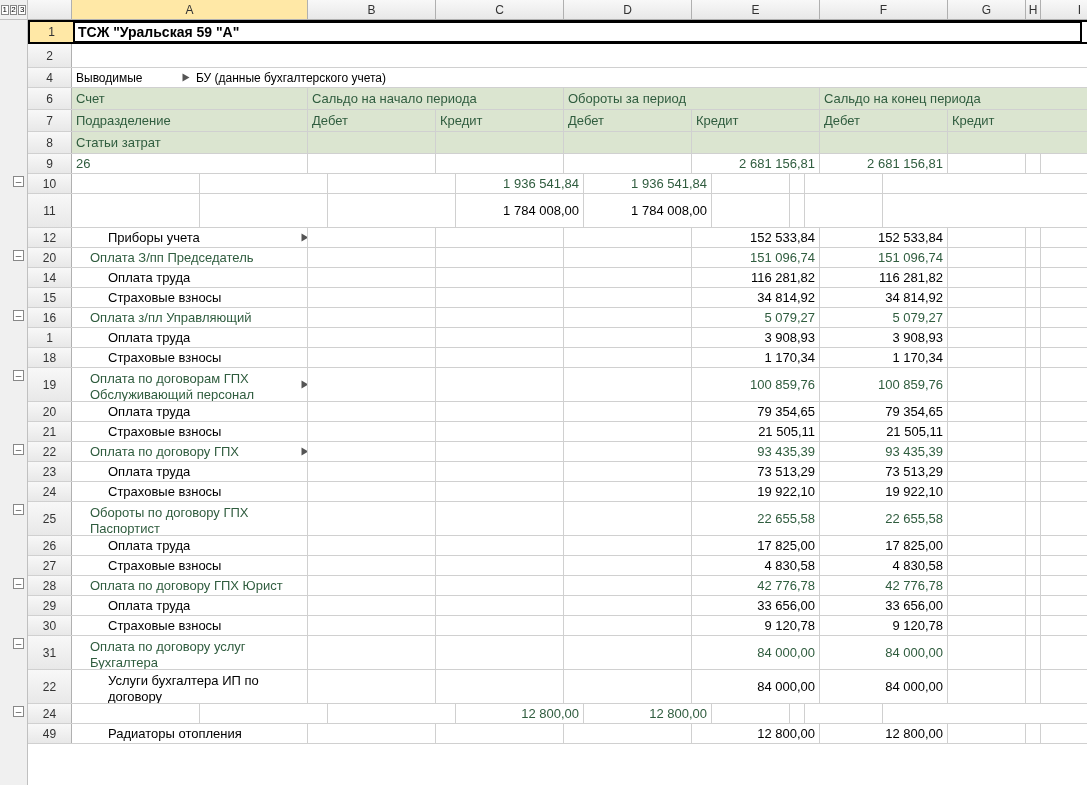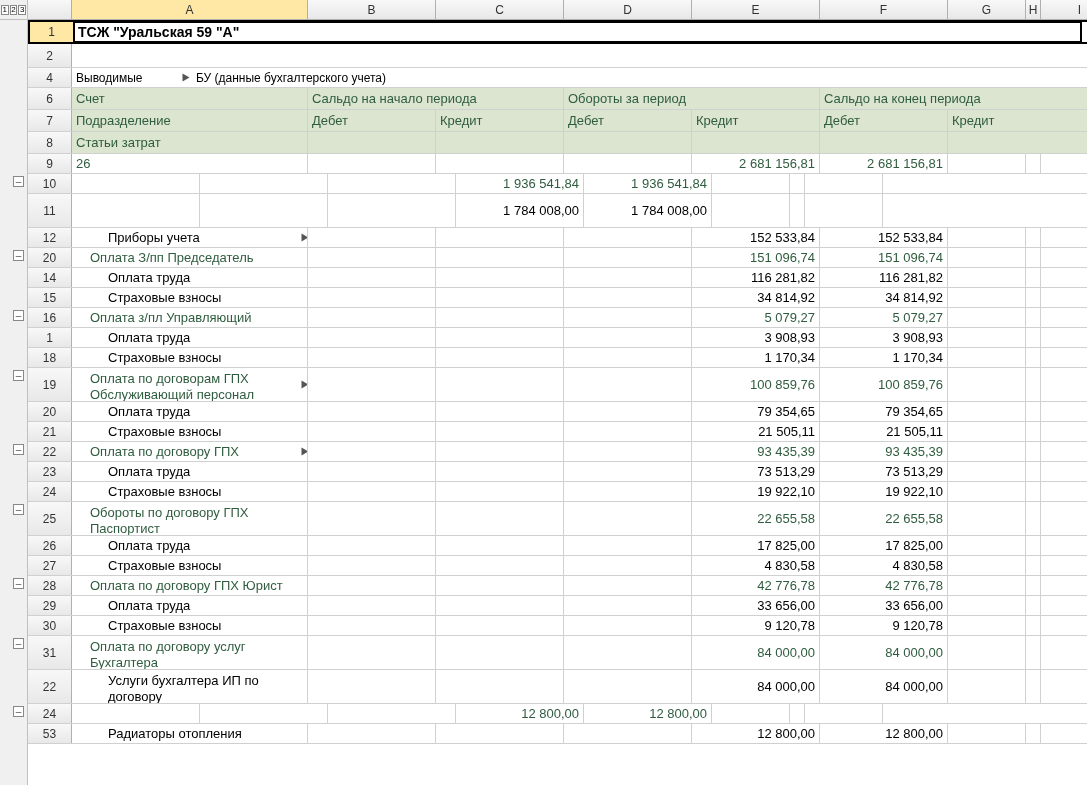--- a/index.html
+++ b/index.html
@@ -533,21 +533,21 @@
             <div class="cell" style="width: 128px;"></div>
             <div class="cell" style="width: 128px;"></div>
             <div class="cell" style="width: 128px;"></div>
             <div class="cell num green" style="width: 128px;">12 800,00</div>
             <div class="cell num green" style="width: 128px;">12 800,00</div>
             <div class="cell" style="width: 78px;"></div>
             <div class="cell" style="width: 15px;"></div>
             <div class="cell" style="width: 78px;"></div>
           </div>
           <div class="row" style="height: 20px;">
-            <div class="row-h">53</div>
+            <div class="row-h">49</div>
             <div class="cell col-A indent2" style="width: 236px;">Радиаторы отопления</div>
             <div class="cell" style="width: 128px;"></div>
             <div class="cell" style="width: 128px;"></div>
             <div class="cell" style="width: 128px;"></div>
             <div class="cell num" style="width: 128px;">12 800,00</div>
             <div class="cell num" style="width: 128px;">12 800,00</div>
             <div class="cell" style="width: 78px;"></div>
             <div class="cell" style="width: 15px;"></div>
             <div class="cell" style="width: 78px;"></div>
           </div>

